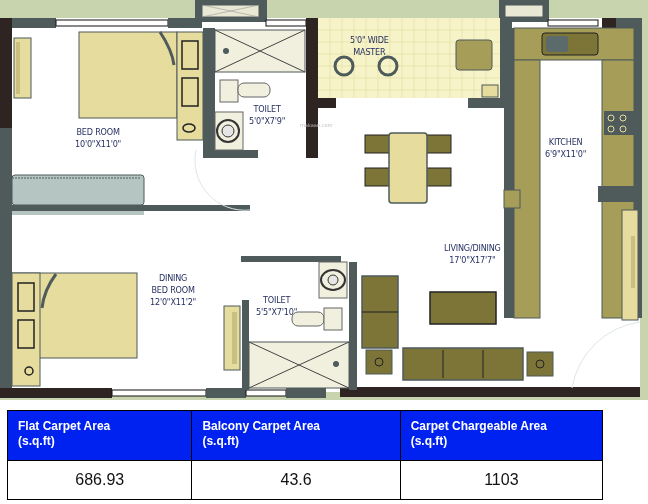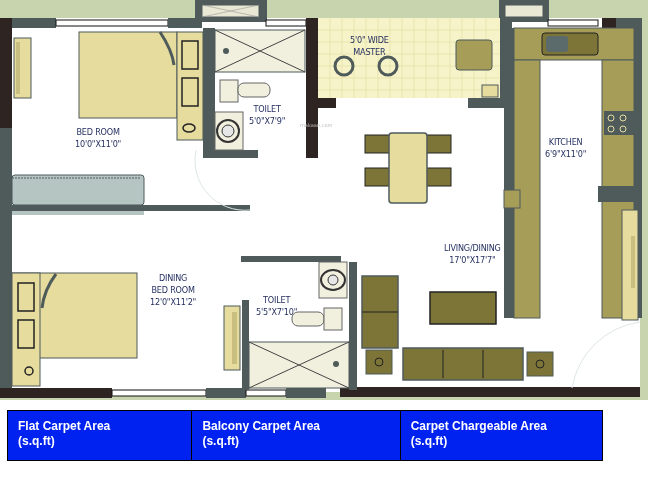--- a/index.html
+++ b/index.html
@@ -206,14 +206,19 @@
     </th>
     <th style="width:35%">
       <span>Balcony Carpet Area</span>
       <span>(s.q.ft)</span>
     </th>
     <th style="width:34%">
       <span>Carpet Chargeable Area</span>
       <span>(s.q.ft)</span>
     </th>
   </tr>
+  <tr>
+    <td>686.93</td>
+    <td>43.6</td>
+    <td>1103</td>
+  </tr>
 </tbody>
   </table>
 
 </body></html>

